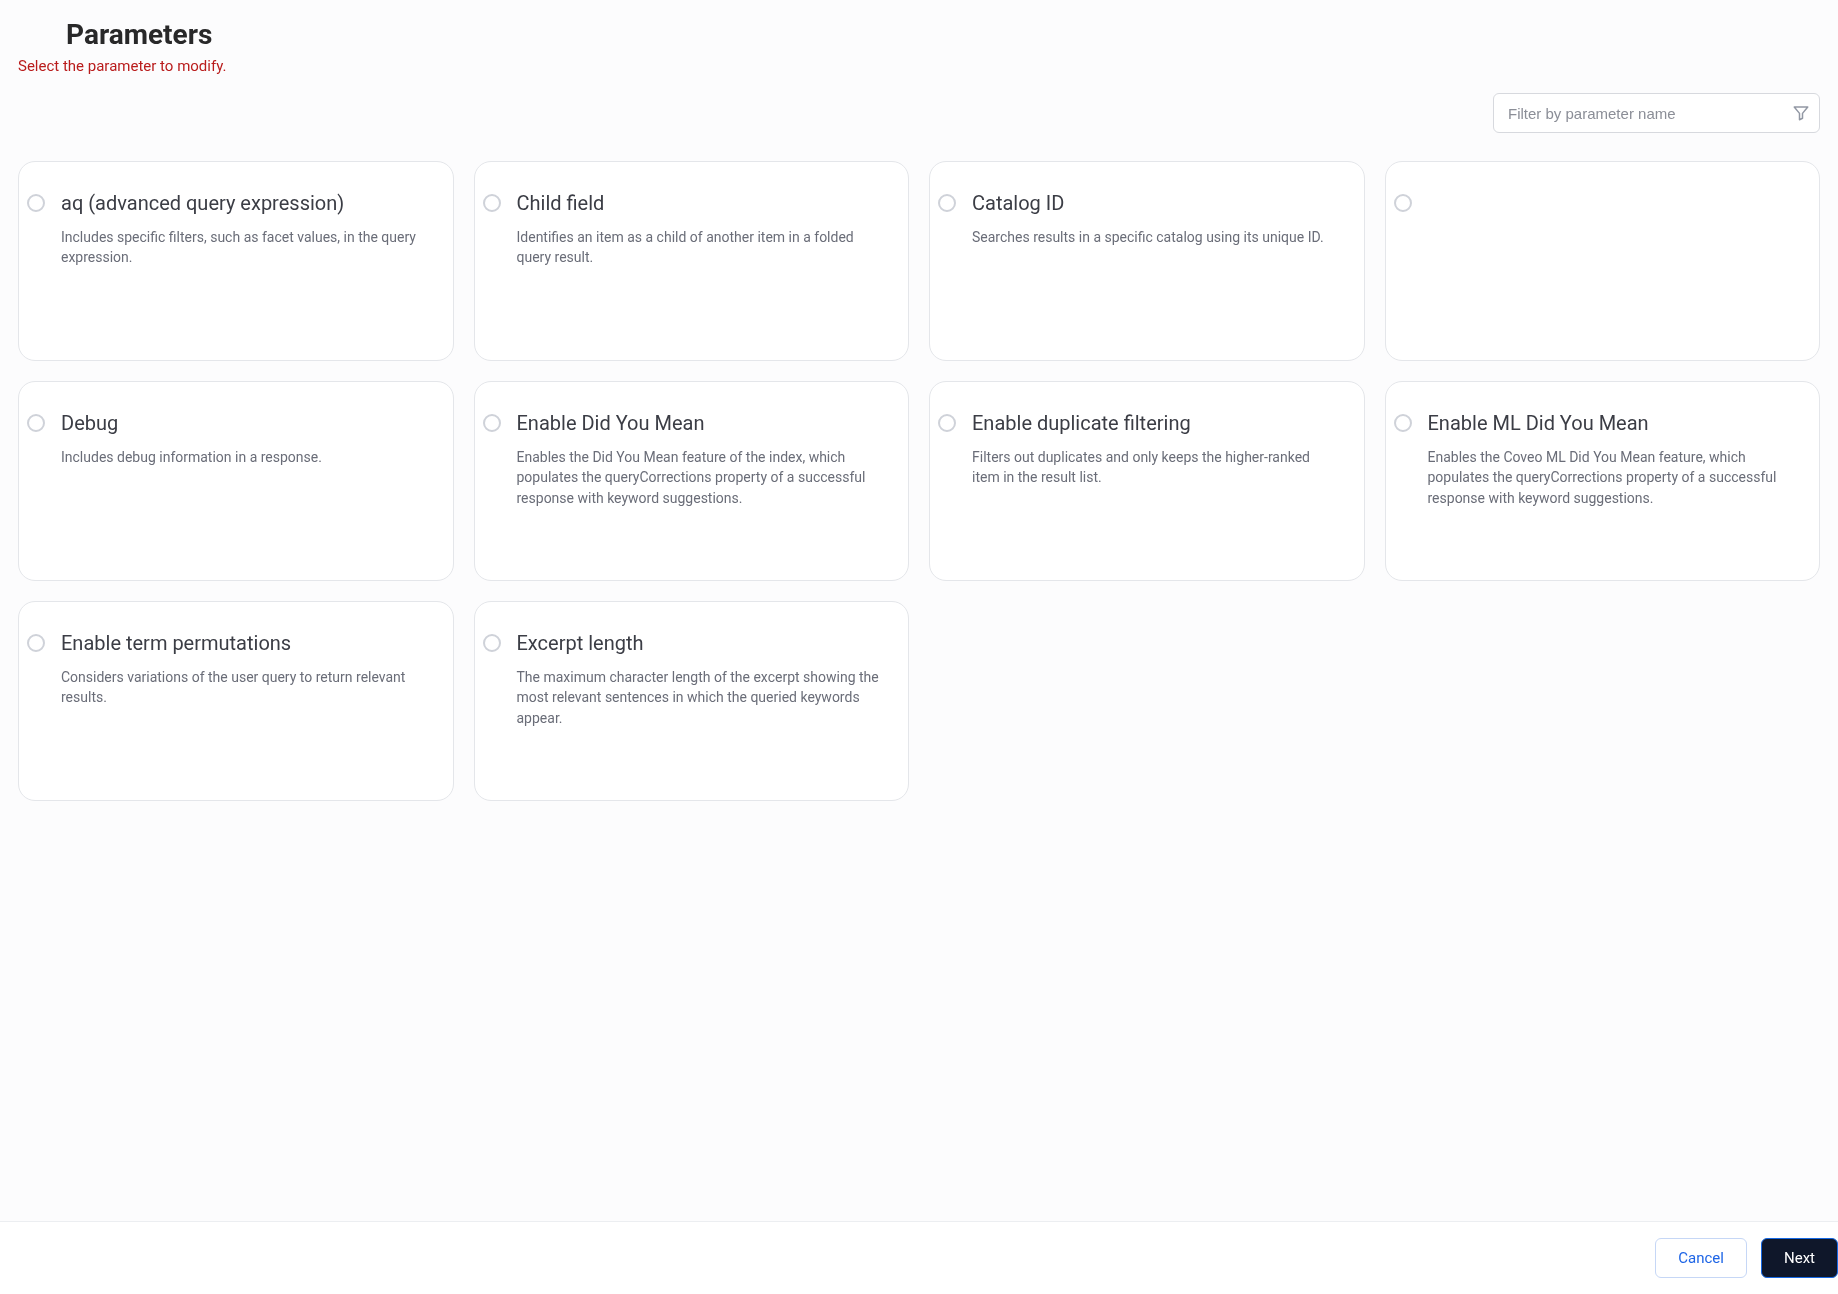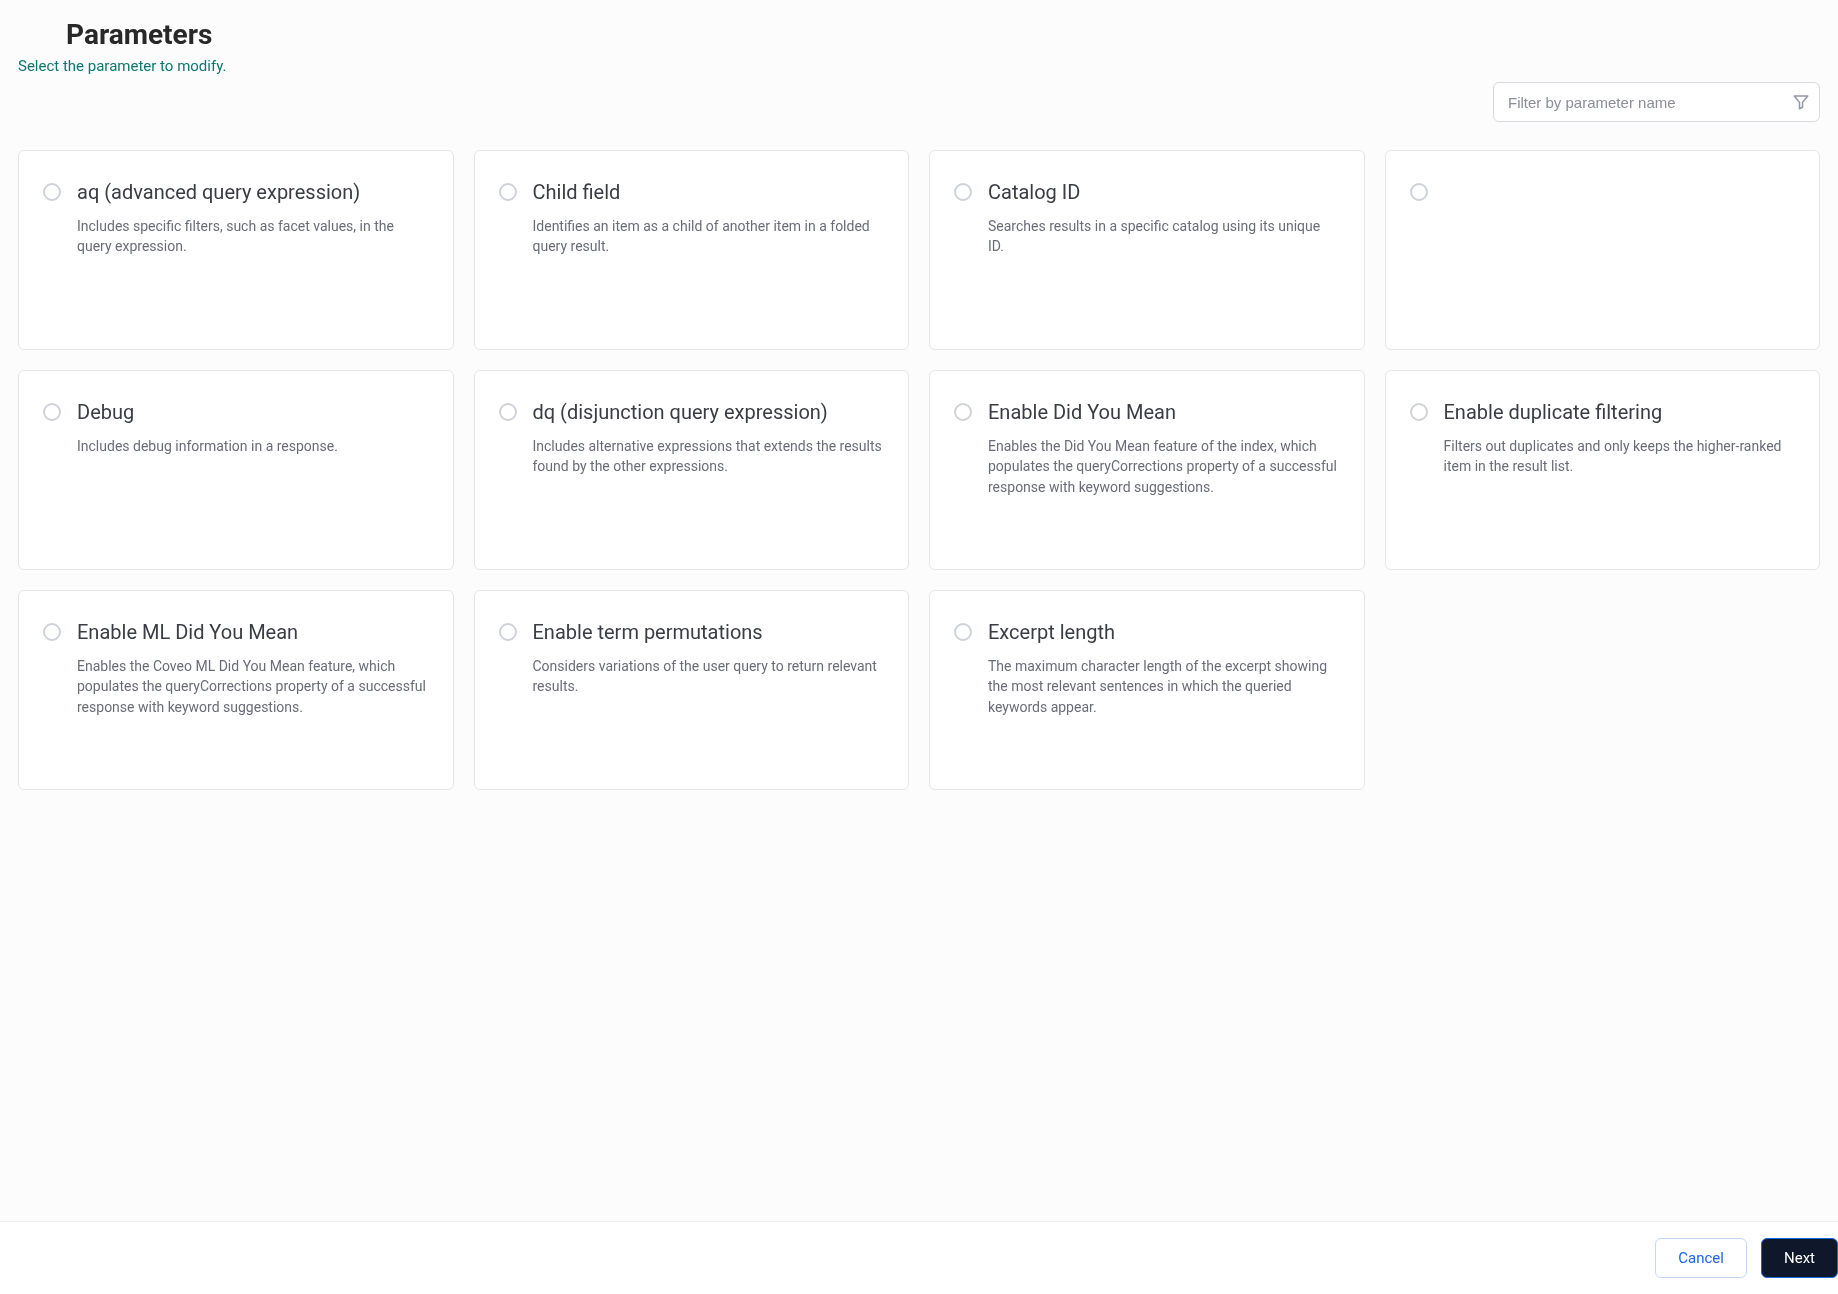--- a/index.html
+++ b/index.html
@@ -20,22 +20,22 @@
   }
   .page-title {
     font-size: 28px;
     font-weight: 700;
     color: #282829;
     margin-bottom: 6px;
     margin-left: 48px;
   }
   .page-subtitle {
     font-size: 15px;
-    color: #0f766e;
-    margin-bottom: 7px;
+    color: #b91c1c;
+    margin-bottom: 18px;
   }
   .filter-row {
     display: flex;
     justify-content: flex-end;
     margin-bottom: 28px;
   }
   .filter-wrap {
     position: relative;
     width: 340px;
     padding-left: 13px;
@@ -62,22 +62,22 @@
     pointer-events: none;
   }
   .cards {
     display: grid;
     grid-template-columns: repeat(4, 1fr);
     gap: 20px;
   }
   .card {
     background: #fff;
     border: 1px solid #e4e6ea;
-    border-radius: 6px;
-    padding: 28px 24px 26px 24px;
+    border-radius: 17px;
+    padding: 28px 24px 26px 8px;
     display: flex;
     gap: 16px;
     cursor: pointer;
     min-height: 200px;
   }
   .radio {
     flex: 0 0 auto;
     width: 18px;
     height: 18px;
     border: 2px solid #cfd2d9;
@@ -178,27 +178,20 @@
     </div>
 
     <div class="card">
       <span class="radio"></span>
       <div class="card-body">
         <div class="card-title">Debug</div>
         <div class="card-desc">Includes debug information in a response.</div>
       </div>
     </div>
 
-    <div class="card">
-      <span class="radio"></span>
-      <div class="card-body">
-        <div class="card-title">dq (disjunction query expression)</div>
-        <div class="card-desc">Includes alternative expressions that extends the results found by the other expressions.</div>
-      </div>
-    </div>
 
     <div class="card">
       <span class="radio"></span>
       <div class="card-body">
         <div class="card-title">Enable Did You Mean</div>
         <div class="card-desc">Enables the Did You Mean feature of the index, which populates the queryCorrections property of a successful response with keyword suggestions.</div>
       </div>
     </div>
 
     <div class="card">

